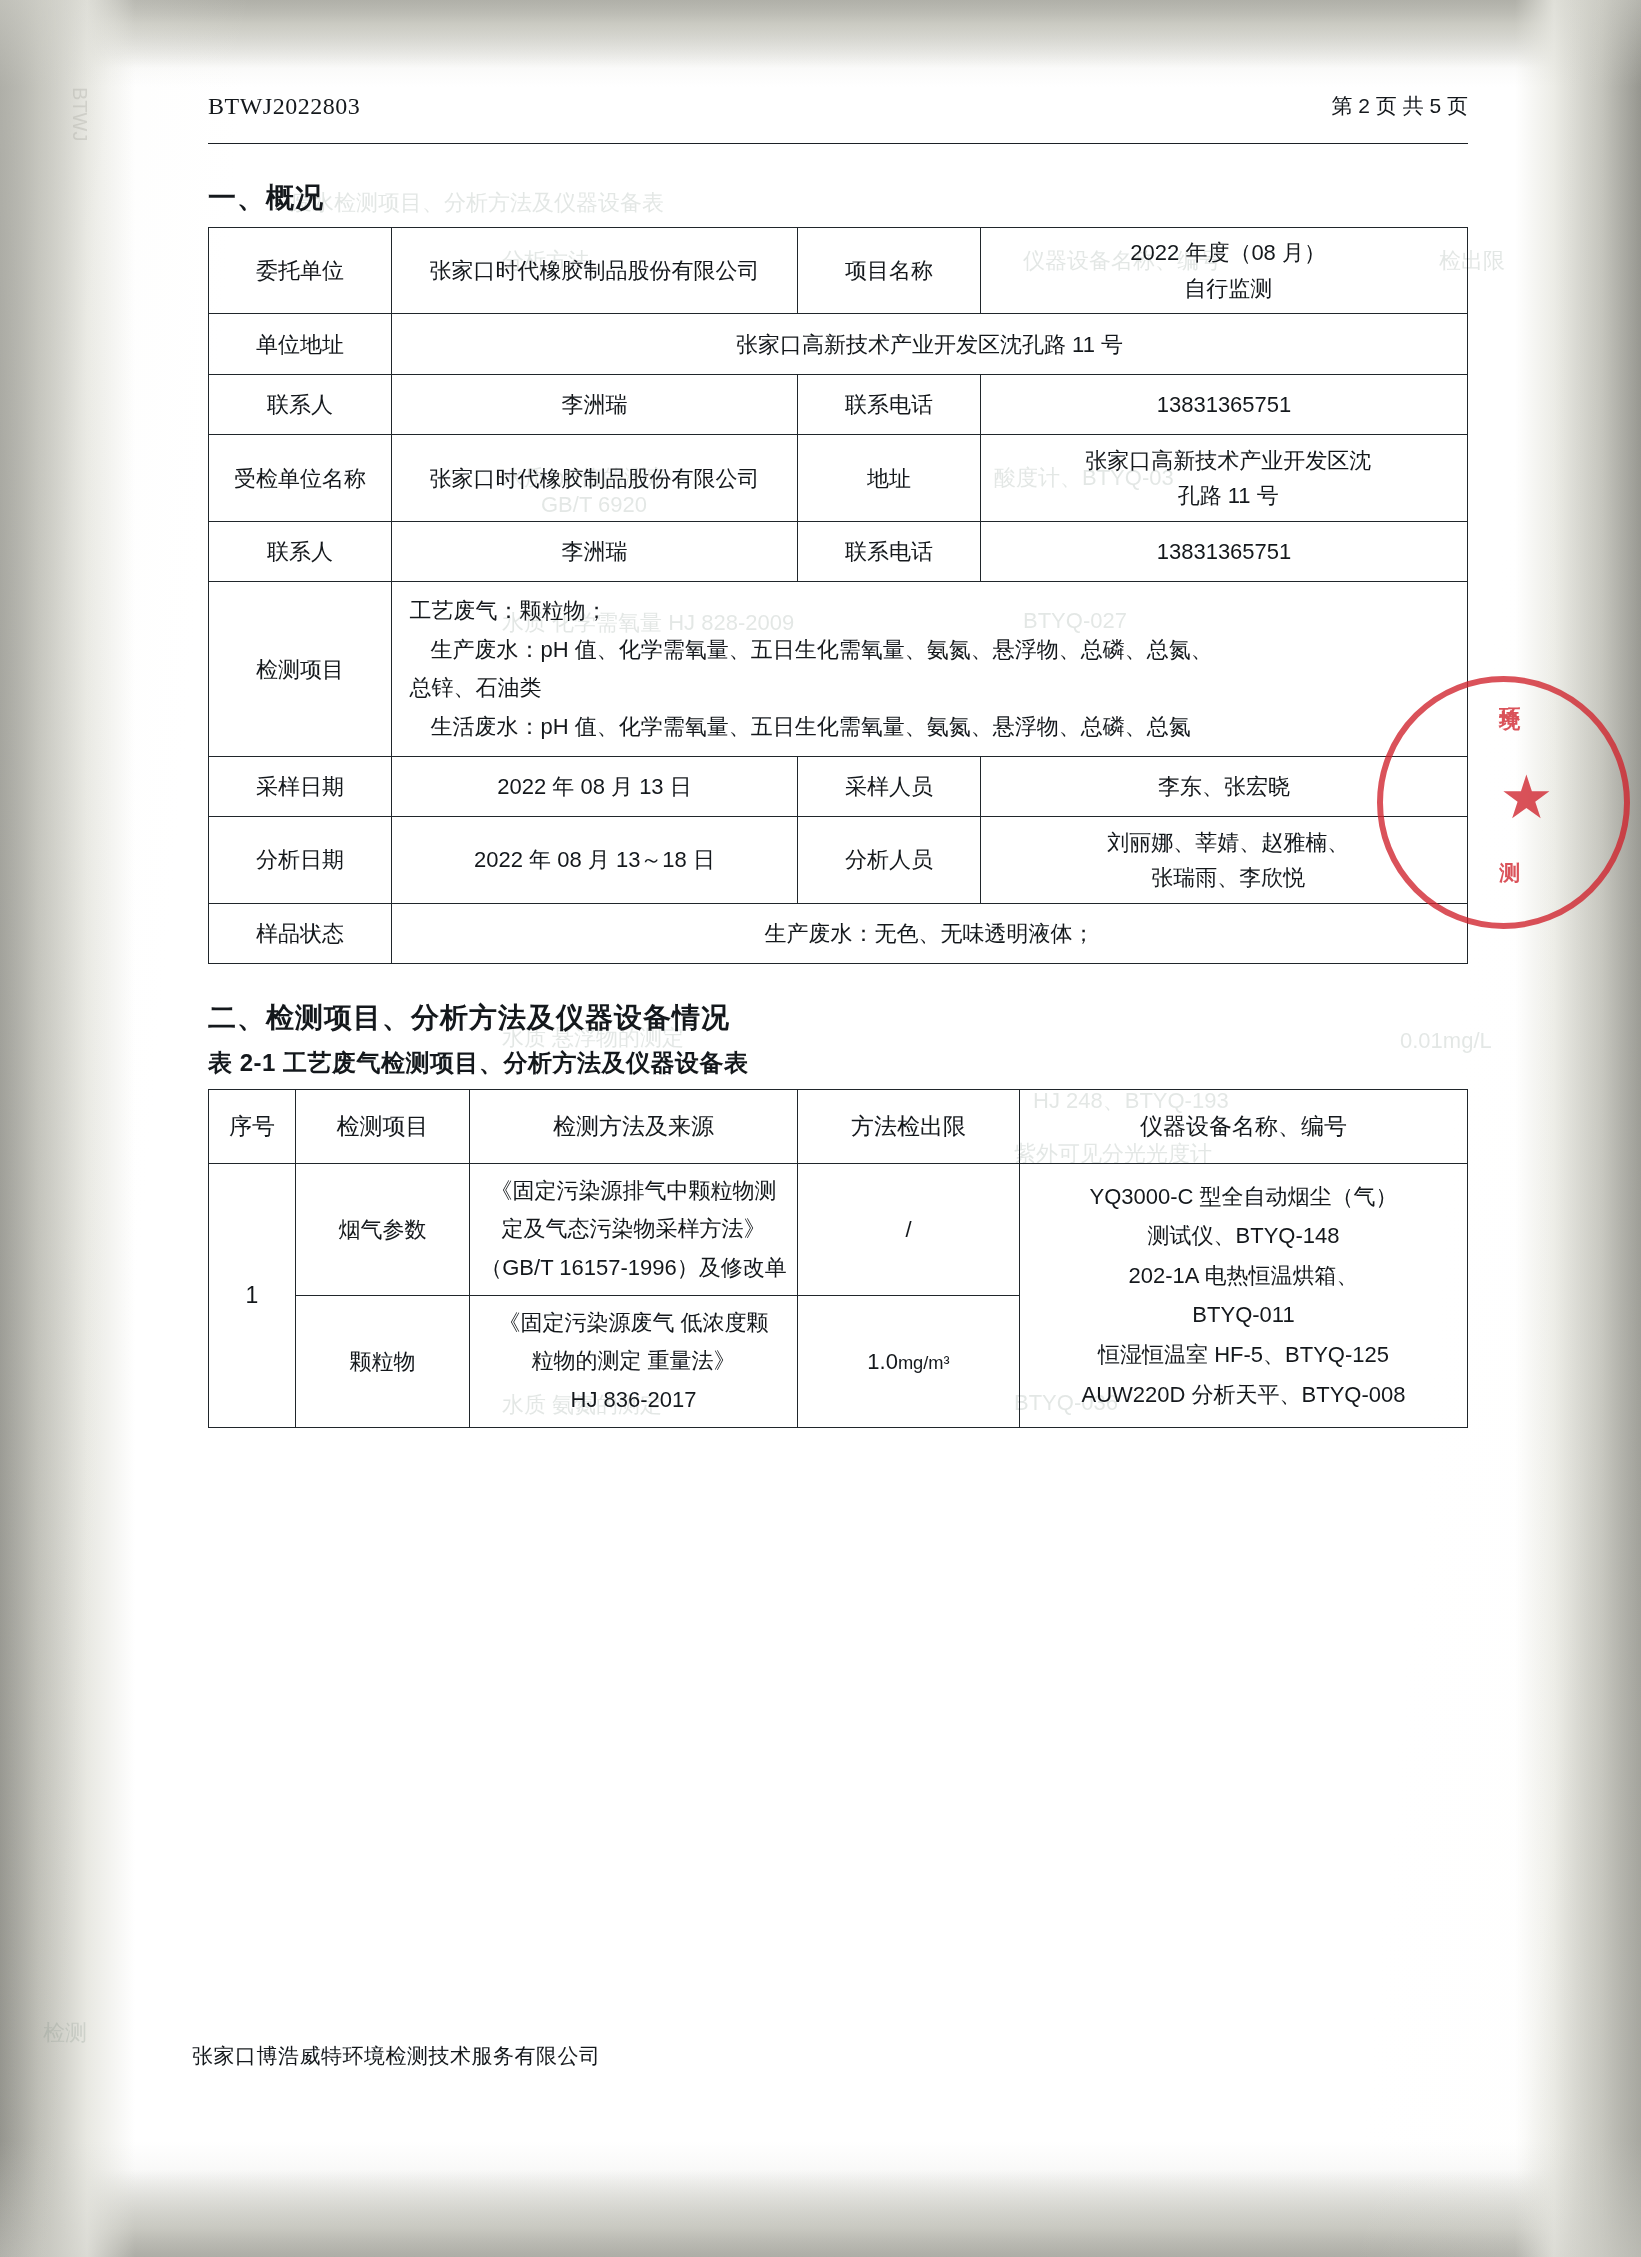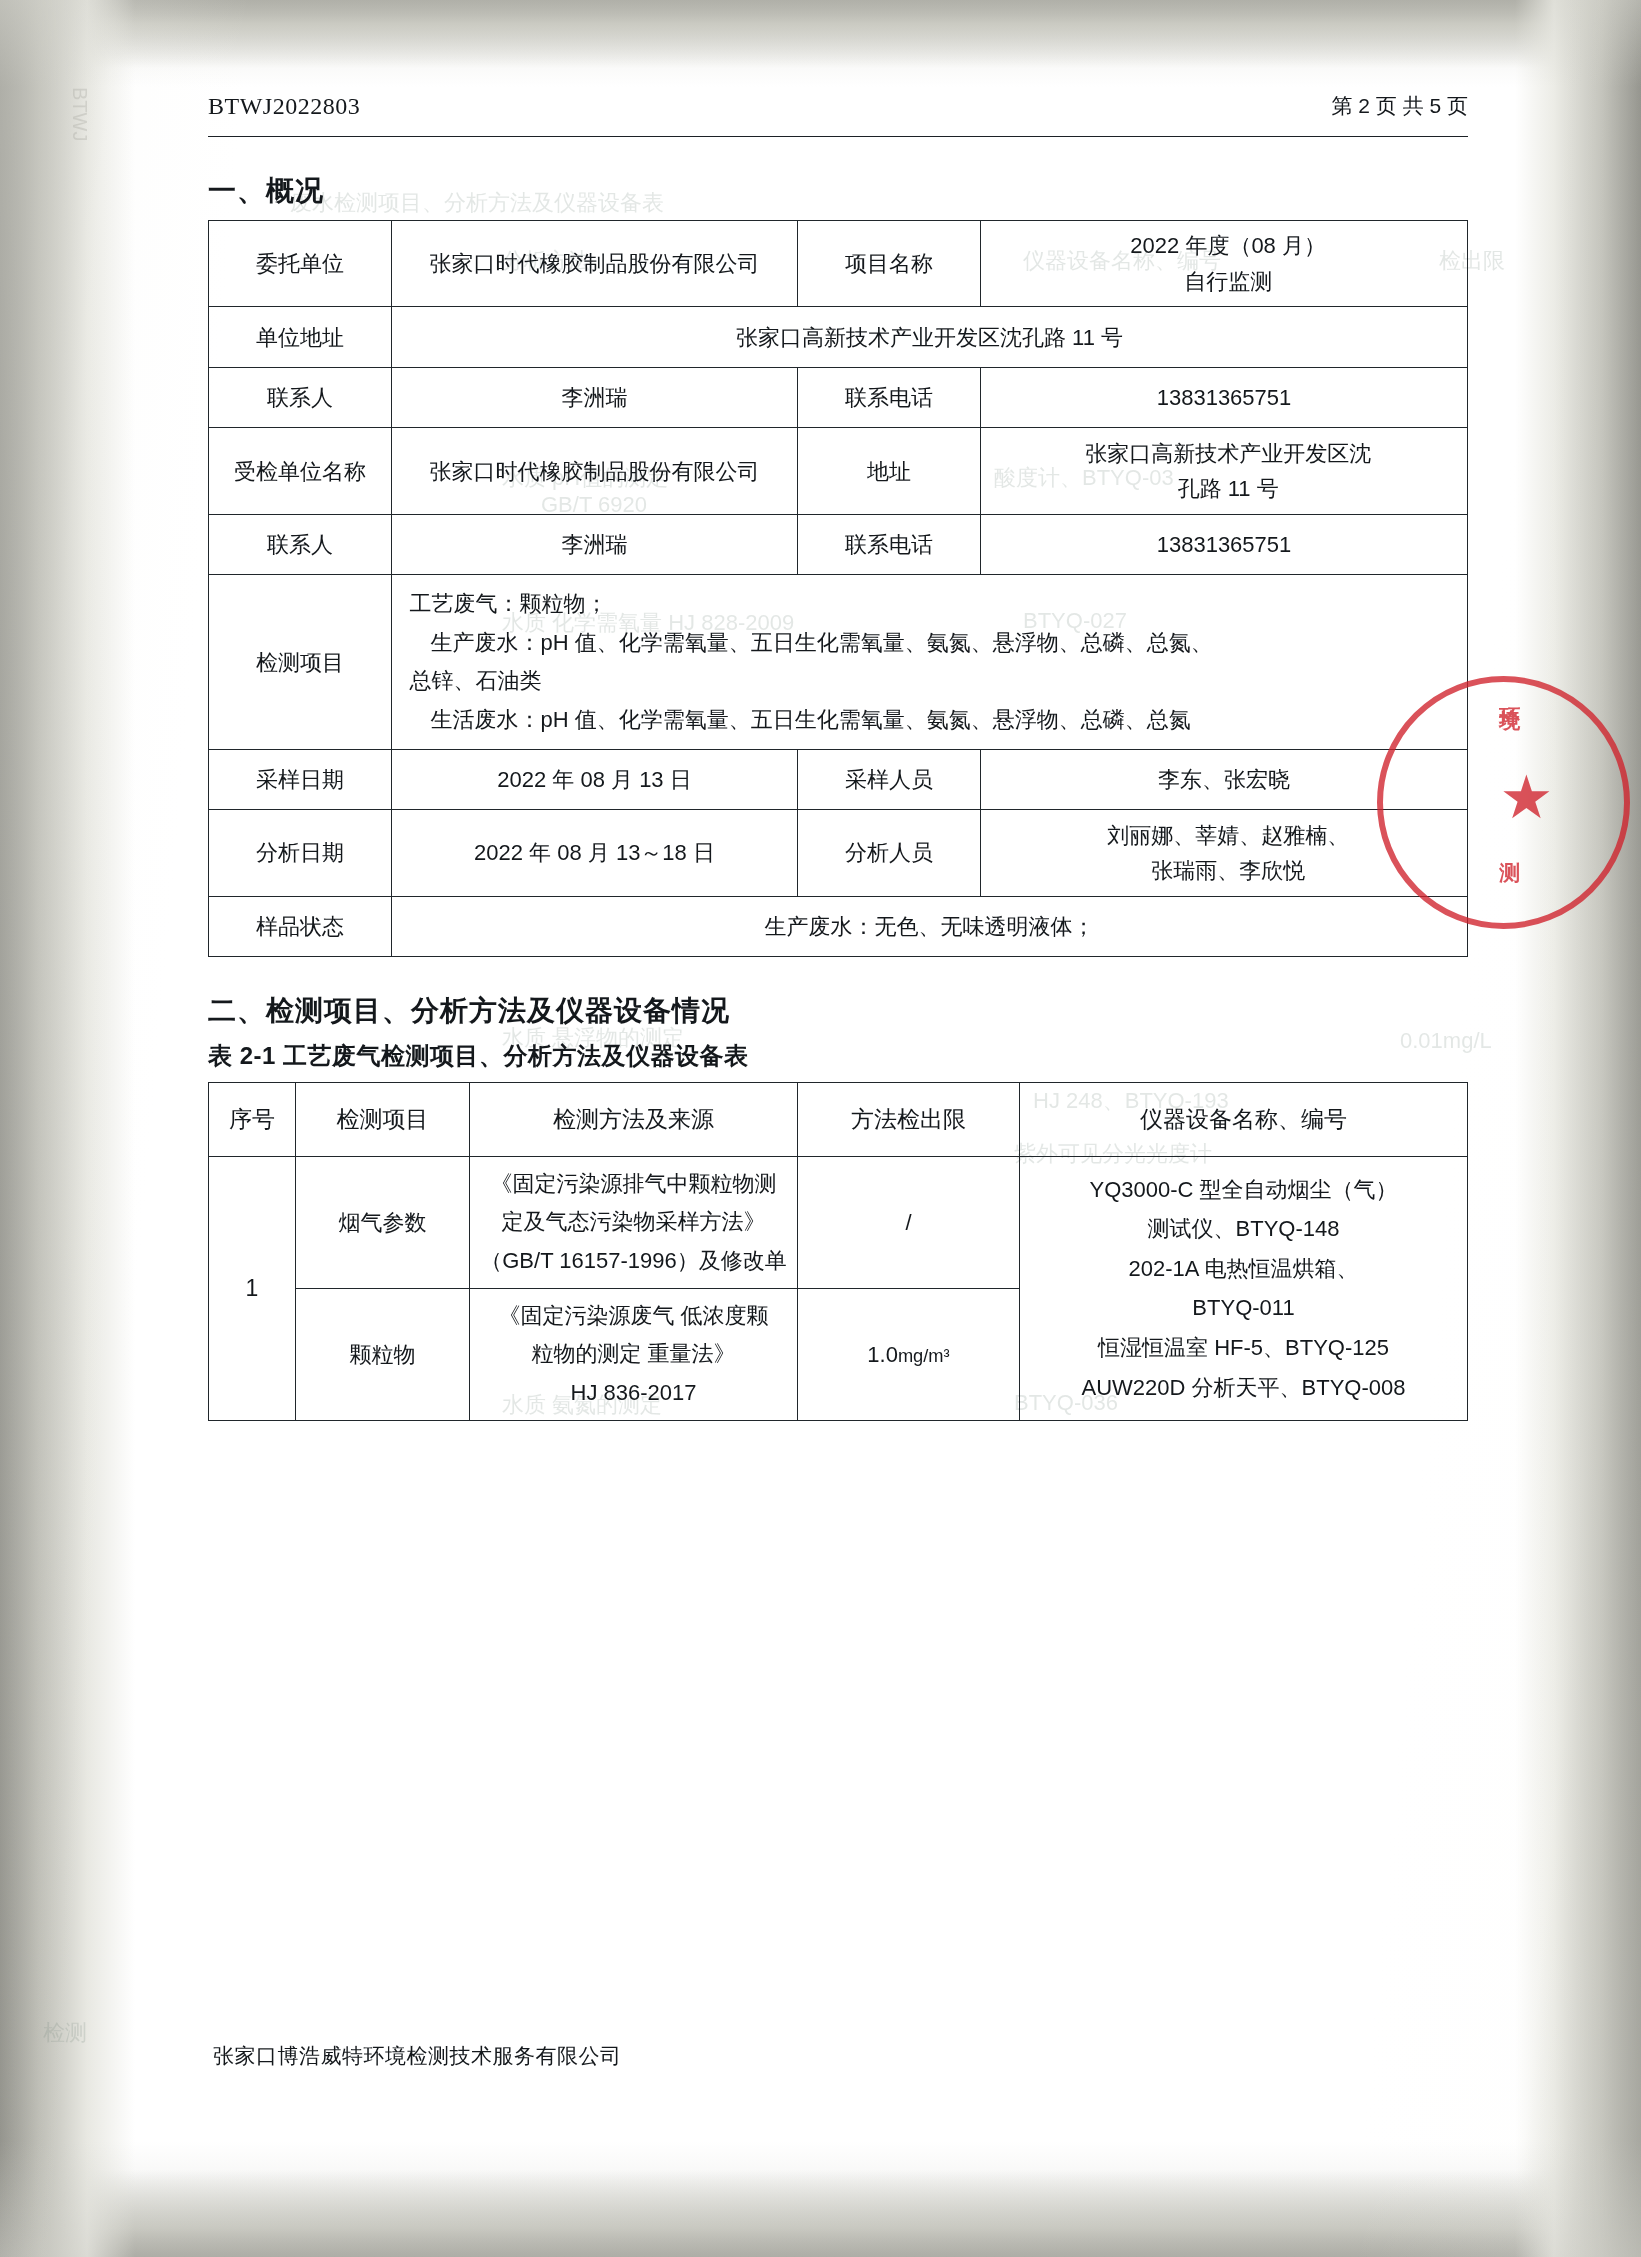--- a/index.html
+++ b/index.html
@@ -58,21 +58,21 @@
     top: 92px;
     width: 1260px;
   }
 
   
   .doc-header {
     display: flex;
     justify-content: space-between;
     align-items: flex-end;
     border-bottom: 1.9px solid #1c2126;
-    padding-bottom: 16px;
+    padding-bottom: 23px;
     font-size: 24px;
   }
   .doc-header .code {
     font-family: "Liberation Serif", serif;
     letter-spacing: 0.5px;
   }
   .doc-header .pageno {
     font-size: 21px;
     font-family: "Liberation Sans", sans-serif;
     font-weight: normal;
@@ -131,21 +131,21 @@
     font-size: 22px;
   }
   .t2 .method { line-height: 1.75; }
   .t2 .equip { line-height: 1.8; font-size: 22px; }
   .t2 .sn { font-size: 23px; }
   .small-unit { font-size: 18.3px; margin-top: 8px; }
 
   
   .doc-footer {
     position: absolute;
-    left: 213px;
+    left: 192px;
     top: 2042px;
     font-size: 21px;
     font-family: "Liberation Sans", sans-serif;
     letter-spacing: 0.5px;
   }
 
   
   .stamp {
     position: absolute;
     right: 27px;

